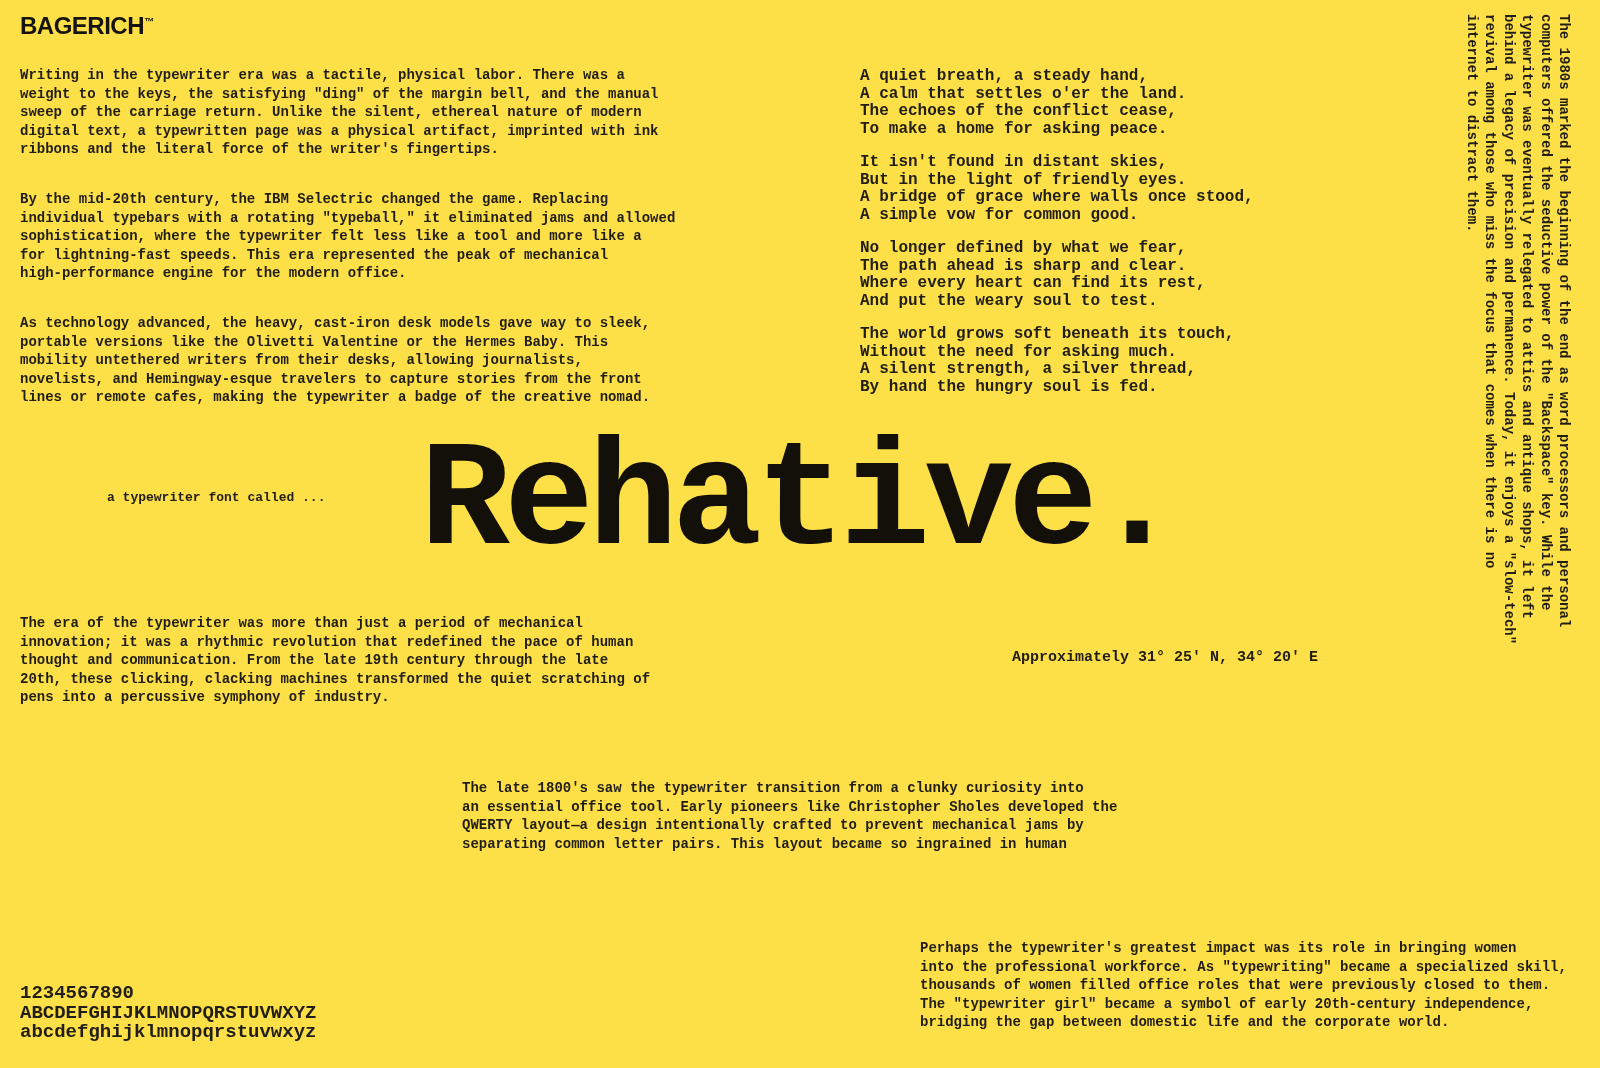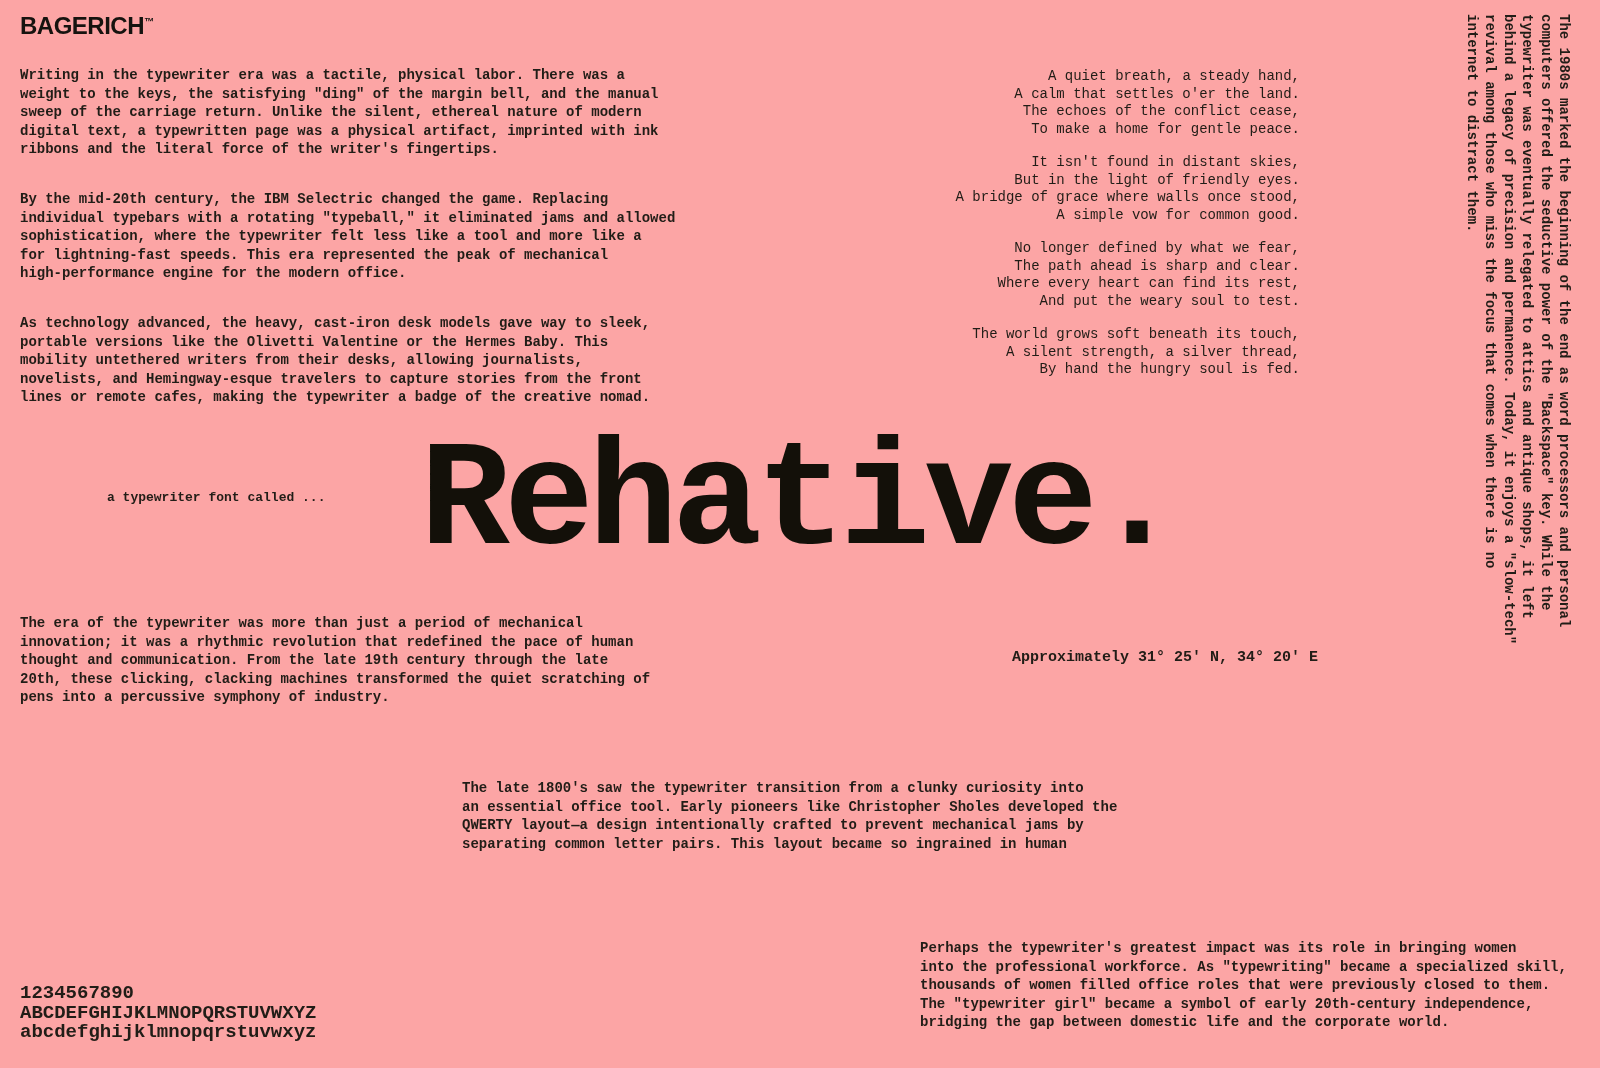--- a/index.html
+++ b/index.html
@@ -1,20 +1,20 @@
 <!DOCTYPE html>
 <html><head>
 <meta charset="utf-8">
 <style>
   html, body { margin: 0; padding: 0; background: #f8f2e8; }
   .canvas {
     position: relative;
     width: 1600px;
     height: 1068px;
-    background: #fca5a5;
+    background: #fde047;
     color: #211d17;
     font-family: "Liberation Mono", monospace;
     overflow: hidden;
   }
   .brand {
     position: absolute;
     left: 20px;
     top: 12px;
     font-family: "Liberation Sans", sans-serif;
     font-weight: 700;
@@ -33,24 +33,24 @@
     line-height: 18.5px;
     font-weight: 700;
     white-space: nowrap;
   }
   .tline { white-space: nowrap; }
   .poem {
     position: absolute;
     left: 860px;
     top: 68px;
     width: 440px;
-    text-align: right;
-    font-size: 14px;
+    text-align: left;
+    font-size: 16px;
     line-height: 17.5px;
-    font-weight: 400;
+    font-weight: 700;
   }
   .stanza { margin-bottom: 16px; }
   .vertical-note {
     position: absolute;
     left: 1462px;
     top: 14px;
     height: 680px;
     writing-mode: vertical-rl;
     font-size: 14px;
     line-height: 18.5px;
@@ -126,36 +126,37 @@
       <div class="tline">mobility untethered writers from their desks, allowing journalists,</div>
       <div class="tline">novelists, and Hemingway-esque travelers to capture stories from the front</div>
       <div class="tline">lines or remote cafes, making the typewriter a badge of the creative nomad.</div>
     </div>
 
   <div class="poem">
     <div class="stanza">
         <div class="tline">A quiet breath, a steady hand,</div>
         <div class="tline">A calm that settles o'er the land.</div>
         <div class="tline">The echoes of the conflict cease,</div>
-        <div class="tline">To make a home for gentle peace.</div>
+        <div class="tline">To make a home for asking peace.</div>
       </div>
     <div class="stanza">
         <div class="tline">It isn't found in distant skies,</div>
         <div class="tline">But in the light of friendly eyes.</div>
         <div class="tline">A bridge of grace where walls once stood,</div>
         <div class="tline">A simple vow for common good.</div>
       </div>
     <div class="stanza">
         <div class="tline">No longer defined by what we fear,</div>
         <div class="tline">The path ahead is sharp and clear.</div>
         <div class="tline">Where every heart can find its rest,</div>
         <div class="tline">And put the weary soul to test.</div>
       </div>
     <div class="stanza">
         <div class="tline">The world grows soft beneath its touch,</div>
+        <div class="tline">Without the need for asking much.</div>
         <div class="tline">A silent strength, a silver thread,</div>
         <div class="tline">By hand the hungry soul is fed.</div>
       </div>
   </div>
 
   <div class="vertical-note">
       <div class="tline">The 1980s marked the beginning of the end as word processors and personal</div>
       <div class="tline">computers offered the seductive power of the "Backspace" key. While the</div>
       <div class="tline">typewriter was eventually relegated to attics and antique shops, it left</div>
       <div class="tline">behind a legacy of precision and permanence. Today, it enjoys a "slow-tech"</div>

